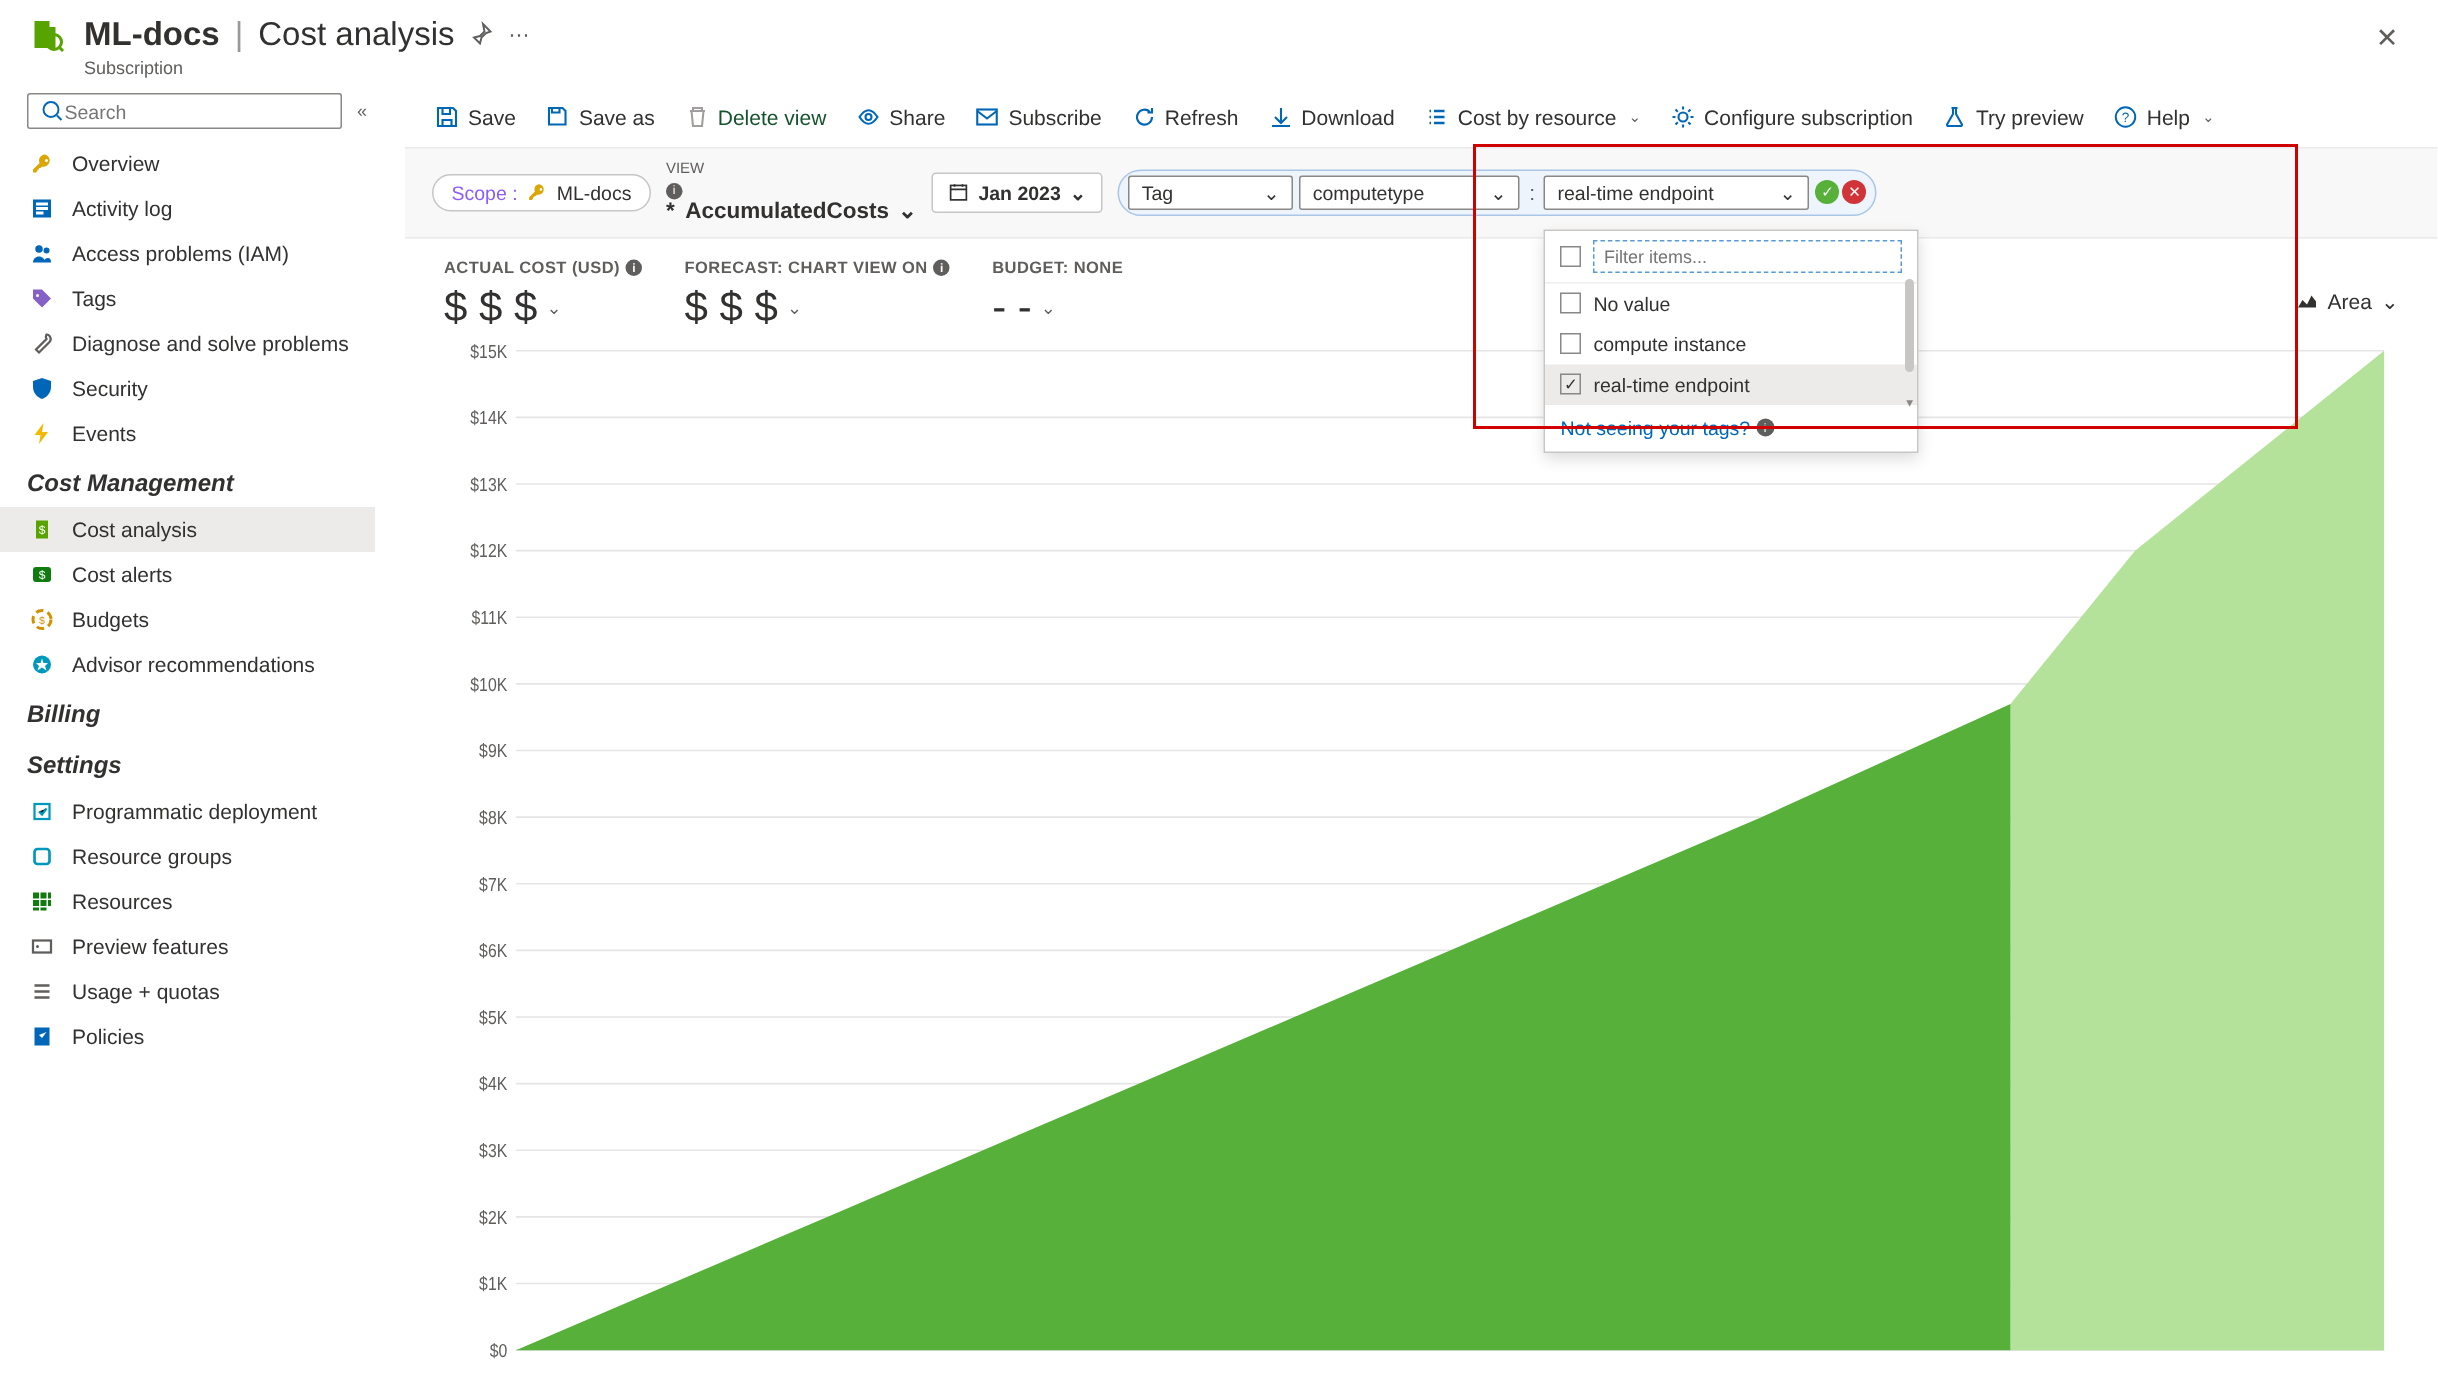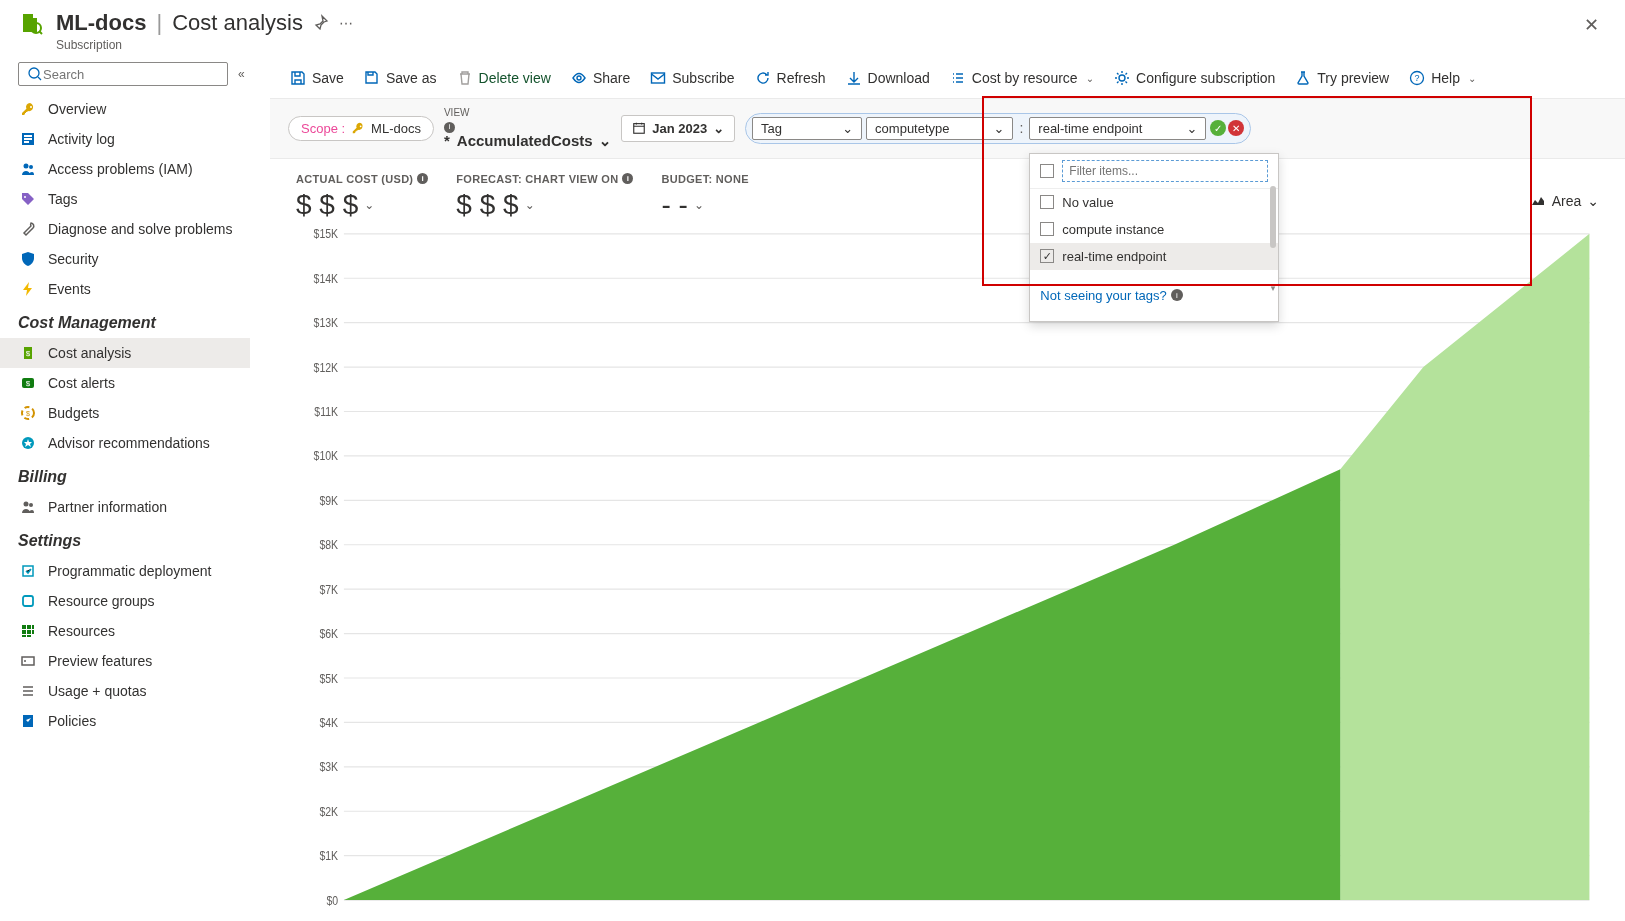--- a/index.html
+++ b/index.html
@@ -36,21 +36,21 @@
   .main { flex: 1; display: flex; flex-direction: column; min-width: 0; }
   .toolbar { display: flex; align-items: center; gap: 16px; padding: 8px 18px; flex-wrap: wrap; }
   .toolbar-item { display: flex; align-items: center; gap: 6px; color: #323130; cursor: pointer; font-size: 14px; padding: 4px 2px; }
   .toolbar-item.disabled { color: #14532d; }
   .toolbar-item .ti-icon { display: flex; align-items: center; justify-content: center; }
   .toolbar .chev { color: #605e5c; font-size: 10px; margin-left: 2px; }
   
   .filterbar-wrap { position: relative; }
   .filterbar { display: flex; align-items: center; gap: 10px; padding: 8px 18px; background: #f8f8f8; border-top: 1px solid #eaeaea; border-bottom: 1px solid #eaeaea; position: relative; z-index: 2; }
   .scope-pill { border: 1px solid #c8c6c4; border-radius: 16px; padding: 4px 12px; display: flex; align-items: center; gap: 6px; background: #fff; font-size: 13px; }
-  .scope-pill .key { color: #ec4899; }
+  .scope-pill .key { color: #8b5cf6; }
   .view-block { display: flex; flex-direction: column; line-height: 1.1; }
   .view-label { font-size: 10px; color: #605e5c; display: flex; align-items: flex-start; gap: 4px; flex-direction: column; }
   .view-value { font-size: 15px; font-weight: 600; display: flex; align-items: center; gap: 6px; }
   .star { margin-right: 1px; }
   .date-pill { border: 1px solid #c8c6c4; border-radius: 3px; padding: 5px 10px; display: flex; align-items: center; gap: 6px; background: #fff; font-size: 13px; font-weight: 600; }
   .filter-group { display: flex; align-items: center; gap: 4px; border: 1px solid #a9c6e8; border-radius: 18px; padding: 3px 6px; background: #eef4fb; }
   .filter-dd { border: 1px solid #8a8886; border-radius: 2px; background: #fff; padding: 3px 8px; display: flex; align-items: center; justify-content: space-between; font-size: 13px; min-width: 120px; cursor: pointer; gap: 44px; }
   .filter-dd.small { min-width: 110px; }
   .filter-colon { color: #605e5c; padding: 0 2px; }
   .filter-actions { display: flex; gap: 2px; }
@@ -59,21 +59,21 @@
   .circle-btn.cancel { background: #d13438; }
   .highlight-box { position: absolute; border: 2px solid #d00000; pointer-events: none; z-index: 6; }
   
   .dropdown-pop { position: absolute; top: 36px; left: 0; width: 250px; border: 1px solid #c8c6c4; background: #fff; box-shadow: 0 4px 10px rgba(0,0,0,0.15); z-index: 5; font-size: 13px; }
   .dropdown-pop .dd-row { display: flex; align-items: center; gap: 8px; padding: 6px 10px; cursor: pointer; }
   .dropdown-pop .dd-row.selected { background: #edebe9; }
   .dropdown-pop .dd-search { border-bottom: 1px solid #eee; }
   .dropdown-pop .dd-search input { flex: 1; border: 1px dashed #5b9bd5; outline: none; font-size: 12px; padding: 3px 6px; }
   .dd-check { width: 14px; height: 14px; border: 1px solid #8a8886; display: flex; align-items: center; justify-content: center; font-size: 11px; color: #323130; }
   .dd-check.checked::after { content: "✓"; }
-  .dd-link { color: #0067b8; padding: 18px 10px; display: flex; align-items: center; gap: 4px; text-align: center; }
+  .dd-link { color: #0067b8; padding: 8px 10px; display: flex; align-items: center; gap: 4px; text-align: center; }
   .dd-scroll-thumb { position:absolute; right:2px; top:32px; width:6px; height:62px; background:#c8c6c4; border-radius:3px; }
   .dd-arrow-down { position:absolute; right:3px; bottom:28px; font-size:9px; color:#8a8886; }
   
   .kpi-row { display: flex; gap: 28px; padding: 14px 26px 6px 26px; align-items: flex-start; }
   .kpi { display: flex; flex-direction: column; gap: 4px; }
   .kpi-label { font-size: 11px; color: #605e5c; letter-spacing: 0.3px; display: flex; align-items: center; gap: 4px; font-weight: 600; }
   .kpi-value { font-size: 28px; color: #323130; font-weight: 400; display: flex; align-items: center; gap: 6px; }
   .kpi-chev { font-size: 12px; color: #605e5c; }
   .spacer { flex: 1; }
   .chart-type { display:flex; align-items:center; gap:6px; font-size:14px; color:#323130; cursor:pointer; margin-top:20px; }
@@ -224,30 +224,20 @@
             <div class="nav-item ">
      <span class="icon">
                 <svg class="ico" viewBox="0 0 16 16">
                   <circle cx="8" cy="8" r="6" fill="#0099bc"></circle>
                   <path fill="#fff" d="M8 4l1 3h3l-2 2 1 3-3-2-3 2 1-3-2-2h3z"></path>
                 </svg>
               </span>
      <span>Advisor recommendations</span>
    </div>
             <div class="nav-section">Billing</div>
-            <div class="nav-item ">
-     <span class="icon">
-                <svg class="ico" viewBox="0 0 16 16">
-                  <circle cx="6" cy="5" r="2.5" fill="#605e5c"></circle>
-                  <circle cx="11" cy="6" r="2" fill="#605e5c"></circle>
-                  <path fill="#605e5c" d="M2 14c0-2.5 2-4 4-4s4 1.5 4 4zM9 14c0-2 1.5-3 3-3s2 1 2 3z"></path>
-                </svg>
-              </span>
-     <span>Partner information</span>
-   </div>
             <div class="nav-section">Settings</div>
             <div class="nav-item ">
      <span class="icon">
                 <svg class="ico" viewBox="0 0 16 16">
                   <rect x="3" y="3" width="10" height="10" fill="none" stroke="#0099bc" stroke-width="1.5"></rect>
                   <path stroke="#0099bc" stroke-width="1.5" d="M6 8l2 2 3-4"></path>
                 </svg>
               </span>
      <span>Programmatic deployment</span>
    </div>

